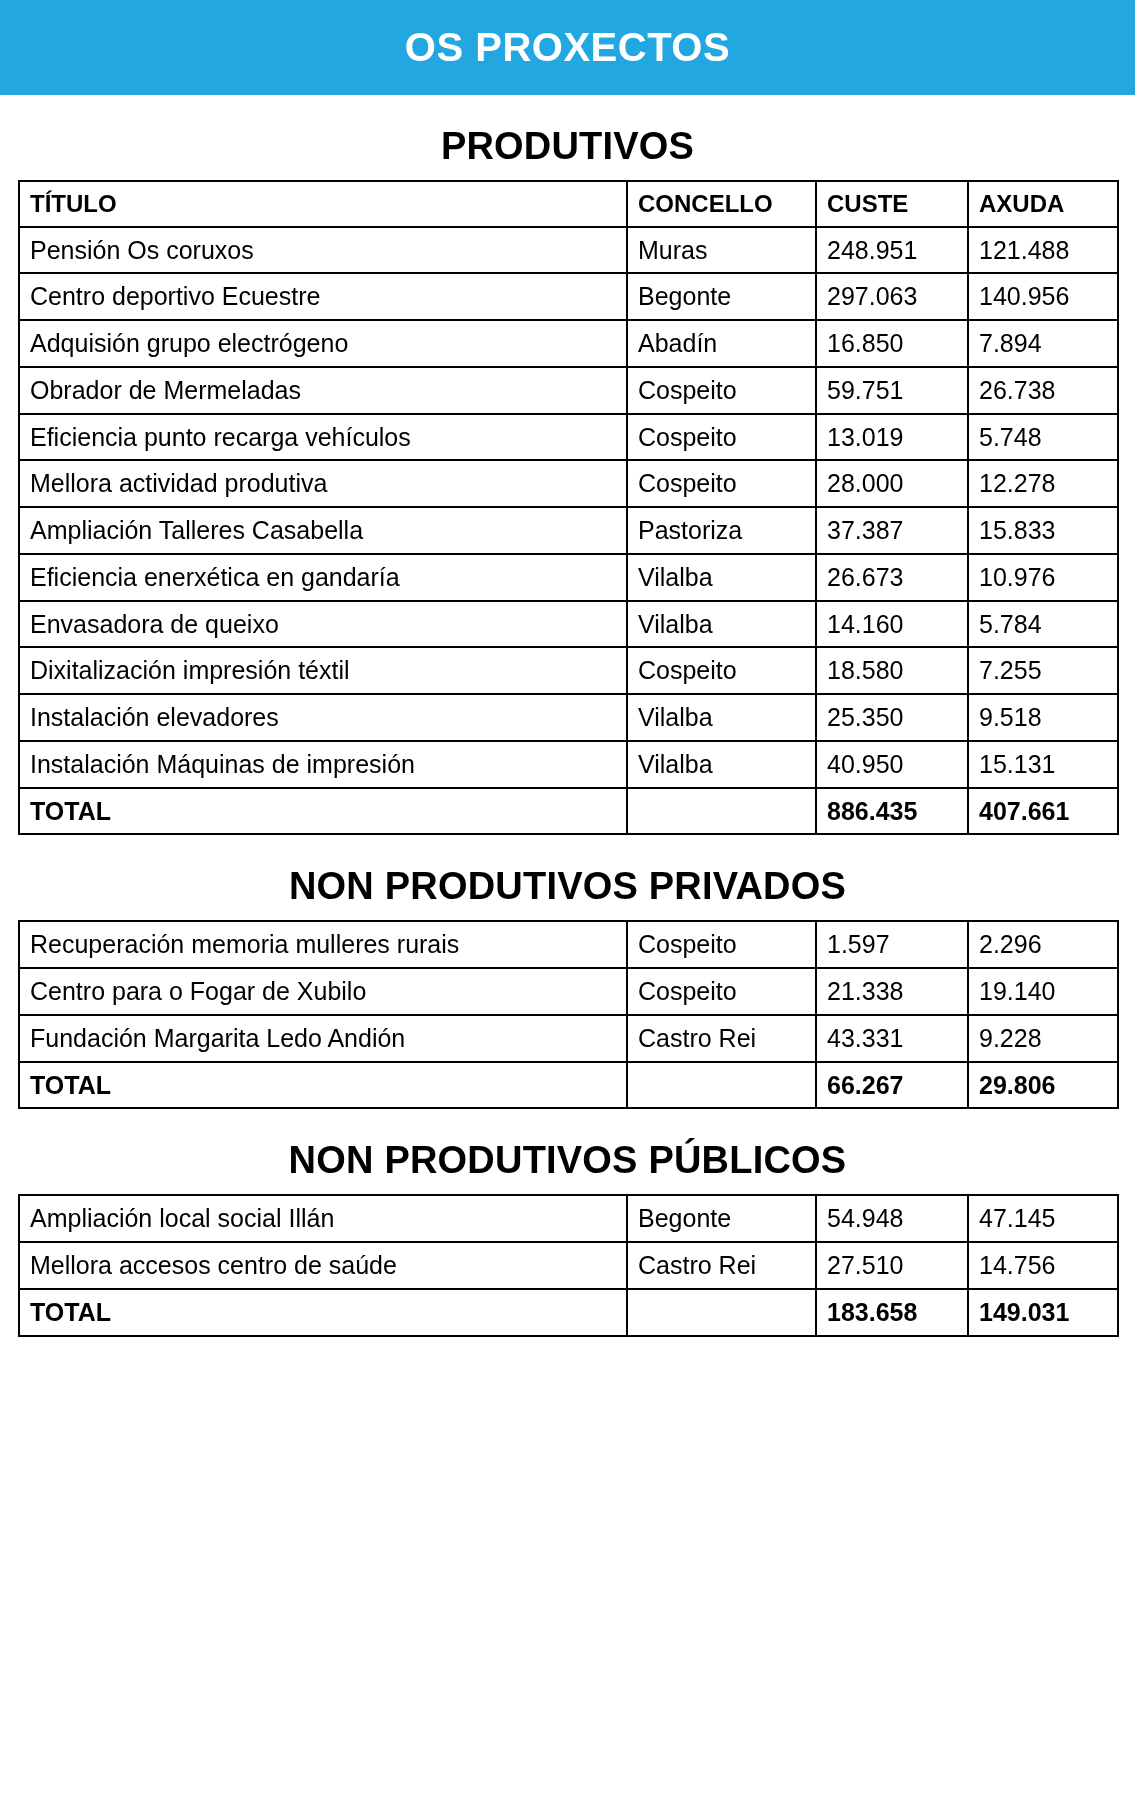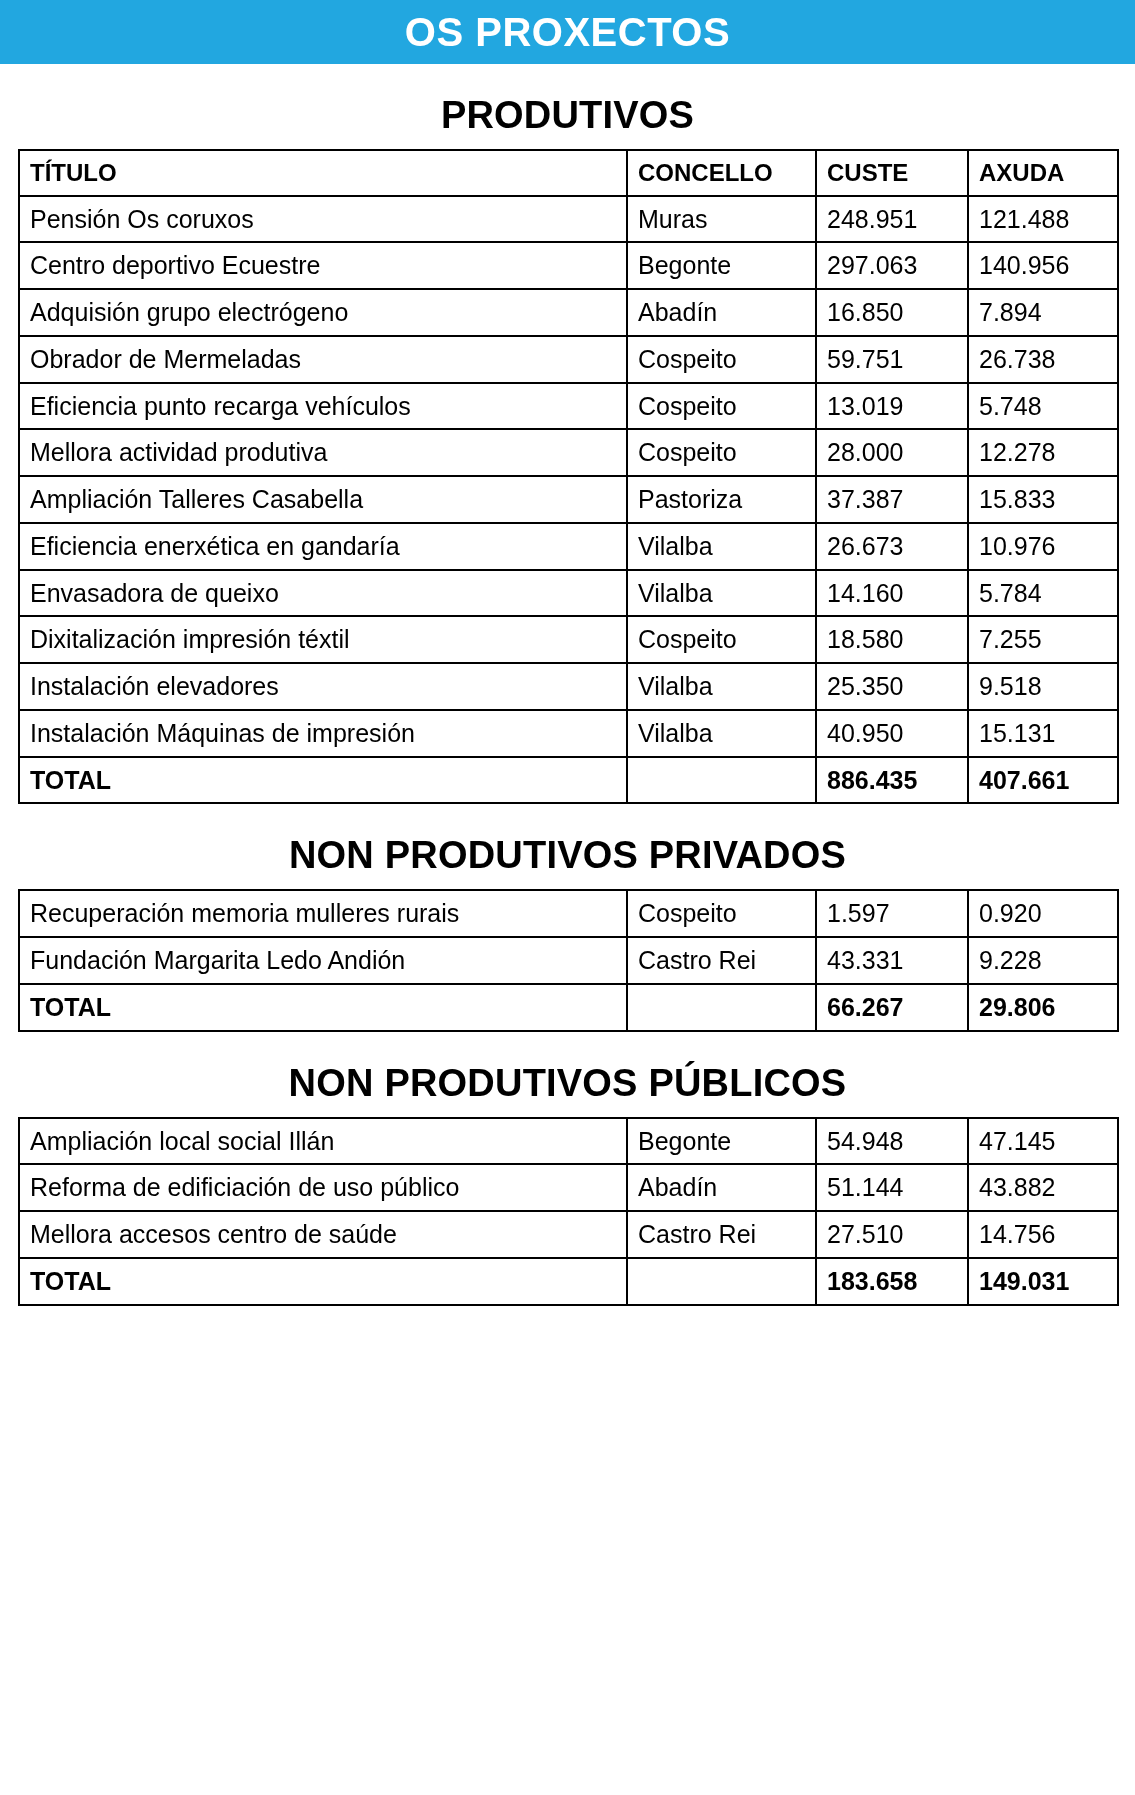--- a/index.html
+++ b/index.html
@@ -13,21 +13,21 @@
     font-family: "Liberation Sans", sans-serif;
     color: #000000;
     -webkit-font-smoothing: antialiased;
   }
   .page {
     width: 1135px;
     position: relative;
   }
   .banner {
     background: #22a7e0;
-    height: 64px;
+    height: 95px;
     display: flex;
     align-items: center;
     justify-content: center;
   }
   .banner-title {
     color: #ffffff;
     font-size: 40px;
     font-weight: bold;
     letter-spacing: 0.5px;
   }
@@ -195,21 +195,27 @@
         <col class="col-titulo">
           <col class="col-concello">
           <col class="col-custe">
           <col class="col-axuda">
       </colgroup>
       <tbody>
         <tr>
           <td>Recuperación memoria mulleres rurais</td>
           <td>Cospeito</td>
           <td>1.597</td>
-          <td>0.920</td>
+          <td>2.296</td>
+        </tr>
+        <tr>
+          <td>Centro para o Fogar de Xubilo</td>
+          <td>Cospeito</td>
+          <td>21.338</td>
+          <td>19.140</td>
         </tr>
         <tr>
           <td>Fundación Margarita Ledo Andión</td>
           <td>Castro Rei</td>
           <td>43.331</td>
           <td>9.228</td>
         </tr>
         <tr class="total-row">
           <td>TOTAL</td>
           <td class="empty-cell"></td>
@@ -228,26 +234,20 @@
           <col class="col-axuda">
       </colgroup>
       <tbody>
         <tr>
           <td>Ampliación local social Illán</td>
           <td>Begonte</td>
           <td>54.948</td>
           <td>47.145</td>
         </tr>
         <tr>
-          <td>Reforma de edificiación de uso público</td>
-          <td>Abadín</td>
-          <td>51.144</td>
-          <td>43.882</td>
-        </tr>
-        <tr>
           <td>Mellora accesos centro de saúde</td>
           <td>Castro Rei</td>
           <td>27.510</td>
           <td>14.756</td>
         </tr>
         <tr class="total-row">
           <td>TOTAL</td>
           <td class="empty-cell"></td>
           <td>183.658</td>
           <td>149.031</td>

